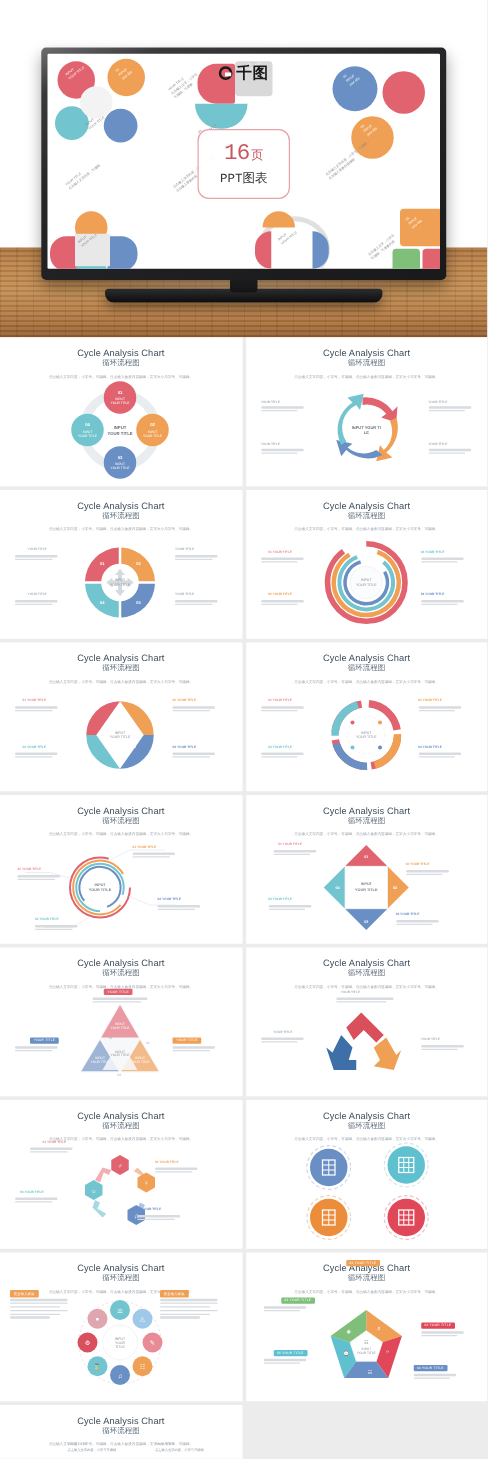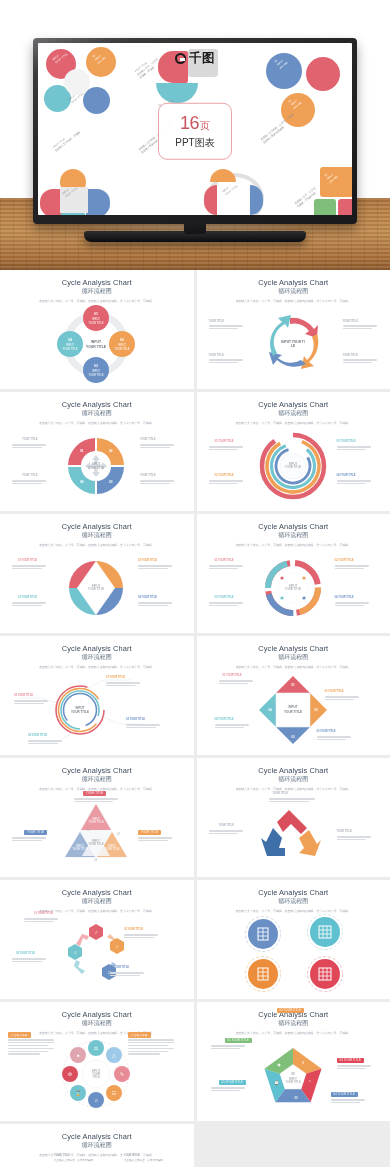--- a/index.html
+++ b/index.html
@@ -75,21 +75,21 @@
   .dtxt.w { color: #fff; }
 
   
   .plates {
     position: absolute; left: 50%; top: 50%; transform: translate(-50%,-46%);
     display: flex; gap: 7px; align-items: stretch; z-index: 5;
   }
   .plate {
     background: rgba(255,255,255,0.93);
     border: 1.2px solid #e8a3a8; border-radius: 9px;
-    display: flex; flex-direction: column; align-items: center; justify-content: center;
+    display: flex; flex-direction: column; align-items: center; justify-content: center; font-family: Liberation Mono, monospace;
   }
   .plate-left { width: 74px; padding: 9px 4px; }
   .plate-right { width: 128px; padding: 8px 5px; }
   .num-line { display: flex; align-items: baseline; color: #c9555f; }
   .num-big { font-size: 18px; letter-spacing: -0.5px; }
   .num-unit { font-size: 10px; margin-left: 1px; }
   .plate-sub { font-size: 10px; color: #333; margin-top: 2px; }
   .t-main { font-size: 11.5px; color: #d96a72; letter-spacing: 0.4px; }
   .t-sub  { font-size: 11.5px; color: #333; letter-spacing: 0.4px; margin-top: 2px; }
   .t-note { font-size: 6px; color: #555; margin-top: 3px; letter-spacing: 0.3px; }

